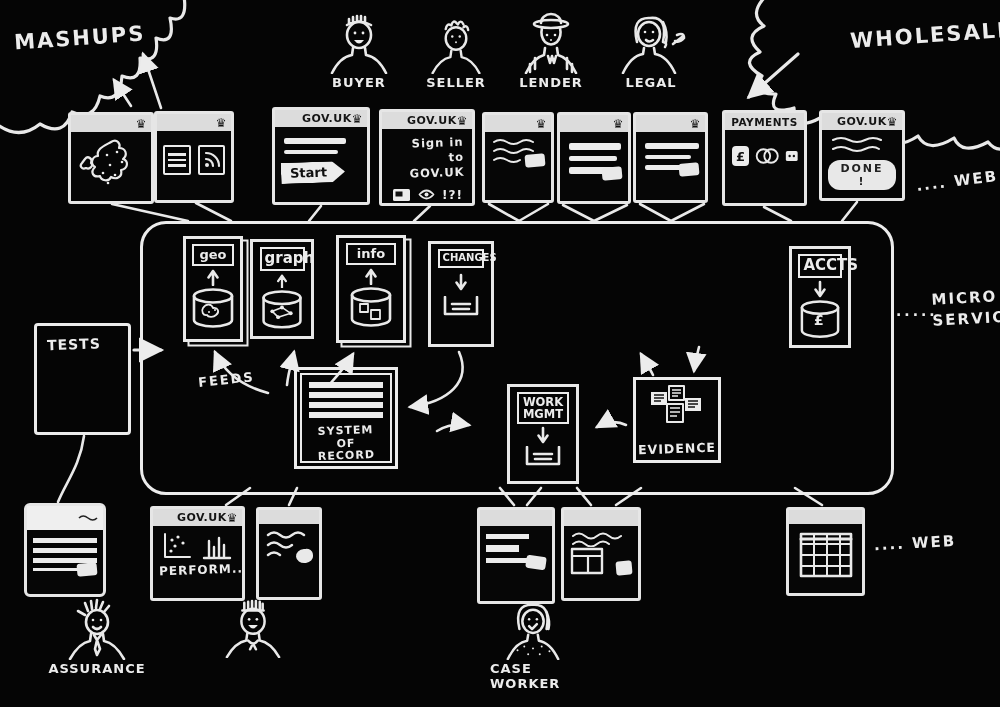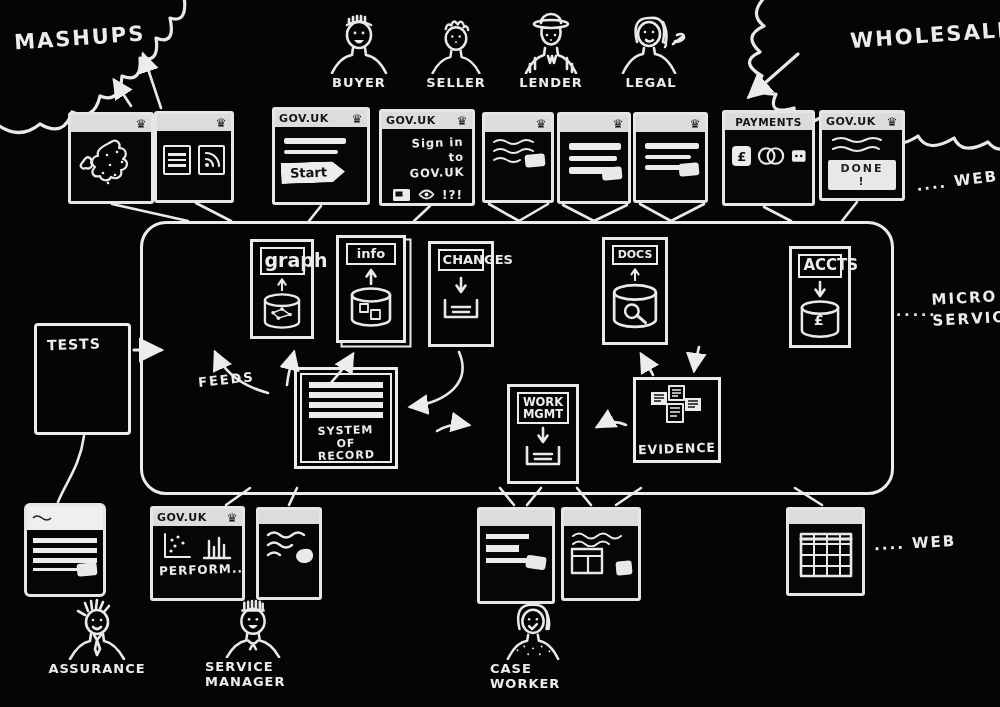--- a/index.html
+++ b/index.html
@@ -6,33 +6,33 @@
   #canvas{position:relative;width:1000px;height:707px;background:#050505;overflow:hidden;
           font-family:"DejaVu Sans", sans-serif;color:#ececec;}
   svg{display:block;}
   .stroke{stroke:#e9e9e9;stroke-width:2.6;fill:none;stroke-linecap:round;stroke-linejoin:round;}
   .overlay{position:absolute;left:0;top:0;z-index:0;pointer-events:none;}
   .abs{position:absolute;box-sizing:border-box;z-index:2;}
   .hand{font-weight:bold;letter-spacing:1px;}
   .cloud-label{position:absolute;z-index:2;font-weight:bold;font-size:21px;letter-spacing:2px;}
   
   .screen{position:absolute;z-index:2;border:3px solid #e6e6e6;background:#060606;border-radius:3px;box-sizing:border-box;}
-  .sc-head{background:#dcdcdc;color:#141414;display:flex;align-items:center;justify-content:space-between;
+  .sc-head{background:#dcdcdc;color:#141414;display:flex;align-items:center;justify-content:flex-end;
            padding:1px 4px;font-weight:bold;font-size:11px;letter-spacing:.5px;min-height:17px;box-sizing:border-box;}
   .sc-head .t{white-space:nowrap;}
   .crown{font-size:12px;line-height:1;color:#111;}
   .sc-body{position:relative;padding:5px 6px;box-sizing:border-box;}
   .bar{background:#ececec;height:6px;border-radius:2px;margin:6px 3px;}
   .thinbar{background:#ececec;height:3.5px;border-radius:2px;margin:6px 3px;}
   .blob{position:absolute;right:6px;bottom:5px;width:20px;height:13px;background:#e9e9e9;border-radius:3px;transform:rotate(-5deg);}
   .iconbox{border:2.5px solid #ececec;border-radius:2px;display:flex;align-items:center;justify-content:center;}
   .start-btn{display:inline-block;background:#ededed;color:#111;font-weight:bold;font-size:13px;
              padding:3px 18px 3px 9px;clip-path:polygon(0 0,80% 0,100% 50%,80% 100%,0 100%);transform:rotate(-2deg);}
   .done-btn{display:inline-block;background:#e8e8e8;color:#222;font-weight:bold;font-size:11px;
-            letter-spacing:2px;padding:2px 12px;border-radius:2px;}
+            letter-spacing:2px;padding:2px 12px;border-radius:12px;}
   .pay-box{width:20px;height:20px;background:#ececec;color:#111;font-weight:bold;font-size:13px;
            display:flex;align-items:center;justify-content:center;border-radius:4px;}
   
   .container-box{position:absolute;z-index:1;border:3.5px solid #ececec;border-radius:26px;background:transparent;}
   .card{position:absolute;z-index:2;border:3px solid #e9e9e9;background:#050505;padding:5px 4px;box-sizing:border-box;
         display:flex;flex-direction:column;align-items:center;gap:2px;}
   .card.shadowed{box-shadow:5px 4px 0 -1.5px #050505,5px 4px 0 0.5px #e9e9e9;}
   .label-box{border:2.5px solid #ececec;text-align:center;font-weight:bold;padding:2px 3px;font-size:12px;
              line-height:1.05;background:#050505;width:90%;box-sizing:border-box;}
   .actor{position:absolute;z-index:2;display:flex;flex-direction:column;align-items:center;}
@@ -274,21 +274,21 @@
       <span class="crown">♛</span>
     </div>
     <div class="sc-body">
       <div class="bar" style="width:54px;height:6px"></div>
       <div class="thinbar" style="width:46px"></div>
       <div class="bar" style="width:50px;height:5px"></div>
       <div class="blob"></div>
     </div>
   </div>
 
-  <div class="screen" style="left:722px;top:110px;width:93px;height:96px">
+  <div class="screen" style="left:722px;top:110px;width:85px;height:96px">
     <div class="sc-head" style="justify-content:center">
       <span class="t" style="font-size:10.5px">PAYMENTS</span>
     </div>
     <div class="sc-body" style="display:flex;gap:6px;align-items:center;padding-top:16px;padding-left:7px">
       <span class="pay-box">£</span>
       <svg width="28" height="20" viewBox="0 0 28 20">
         <circle class="stroke" style="stroke-width:2.2" cx="10" cy="10" r="8"></circle>
         <circle class="stroke" style="stroke-width:2.2" cx="19" cy="10" r="8"></circle>
       </svg>
       <svg width="16" height="16" viewBox="0 0 16 16">
@@ -311,23 +311,35 @@
       <div style="margin-top:5px;text-align:center">
         <span class="done-btn">DONE !</span>
       </div>
     </div>
   </div>
 
   <div class="side-label hand" style="left:916px;top:172px;font-size:15px;transform:rotate(-7deg)">.... WEB</div>
 
   <div class="container-box" style="left:140px;top:221px;width:748px;height:268px"></div>
 
+  <div class="card shadowed" style="left:183px;top:236px;width:60px;height:106px">
+    <div class="label-box" style="font-size:13px">geo</div>
+    <svg width="16" height="18" viewBox="0 0 16 18">
+        <use href="#arrup"></use>
+      </svg>
+    <svg width="48" height="42" viewBox="0 0 48 42">
+      <use href="#cyl"></use>
+      <path class="stroke" style="stroke-width:1.8" d="M14 20 c3 -5 9 -4 10 0 c5 -1 7 4 3 7 c-3 3 -8 2 -9 0 c-4 1 -6 -4 -4 -7"></path>
+      <circle cx="20" cy="24" r="1" fill="#ececec"></circle>
+        <circle cx="26" cy="22" r="1" fill="#ececec"></circle>
+    </svg>
+  </div>
 
   <div class="card" style="left:250px;top:239px;width:64px;height:100px">
-    <div class="label-box" style="font-size:19px">graph</div>
+    <div class="label-box" style="font-size:15px">graph</div>
     <svg width="16" height="16" viewBox="0 0 16 18">
         <use href="#arrup"></use>
       </svg>
     <svg width="48" height="42" viewBox="0 0 48 42">
       <use href="#cyl"></use>
       <path class="stroke" style="stroke-width:1.6" d="M14 22 L24 18 L33 24 L20 28 z"></path>
       <circle cx="14" cy="22" r="2" fill="#ececec"></circle>
         <circle cx="24" cy="18" r="2" fill="#ececec"></circle>
         <circle cx="33" cy="24" r="2" fill="#ececec"></circle>
         <circle cx="20" cy="28" r="2" fill="#ececec"></circle>
@@ -340,41 +352,29 @@
         <use href="#arrup"></use>
       </svg>
     <svg width="48" height="42" viewBox="0 0 48 42">
       <use href="#cyl"></use>
       <rect class="stroke" style="stroke-width:1.8" x="13" y="17" width="8" height="8"></rect>
       <rect class="stroke" style="stroke-width:1.8" x="24" y="23" width="9" height="9"></rect>
     </svg>
   </div>
 
   <div class="card" style="left:428px;top:241px;width:66px;height:106px">
-    <div class="label-box" style="font-size:13px">CHANGES</div>
+    <div class="label-box" style="font-size:10px">CHANGES</div>
     <svg width="16" height="24" viewBox="0 0 16 16">
         <use href="#arrdn"></use>
       </svg>
     <svg width="40" height="22" viewBox="0 0 40 22">
         <use href="#tray"></use>
       </svg>
   </div>
 
-  <div class="card" style="left:602px;top:237px;width:66px;height:108px">
-    <div class="label-box" style="font-size:11px">DOCS</div>
-    <svg width="16" height="14" viewBox="0 0 16 18">
-        <use href="#arrup"></use>
-      </svg>
-    <svg width="50" height="48" viewBox="0 0 48 46">
-      <ellipse class="stroke" cx="24" cy="9" rx="20" ry="7"></ellipse>
-      <path class="stroke" d="M4 9 V35 a20 7 0 0 0 40 0 V9"></path>
-      <circle class="stroke" style="stroke-width:2.4" cx="21" cy="27" r="6.5"></circle>
-      <path class="stroke" style="stroke-width:3" d="M26 31 L34 38"></path>
-    </svg>
-  </div>
 
 
   <div class="card" style="left:789px;top:246px;width:62px;height:102px">
     <div class="label-box" style="font-size:15px">ACCTS</div>
     <svg width="16" height="18" viewBox="0 0 16 16">
         <use href="#arrdn"></use>
       </svg>
     <div style="position:relative">
       <svg width="48" height="40" viewBox="0 0 48 42">
           <use href="#cyl"></use>
@@ -531,21 +531,20 @@
   <div class="actor" style="left:205px;top:598px;width:95px">
     <svg width="72" height="60" viewBox="0 0 70 62">
       <ellipse class="stroke" cx="35" cy="24" rx="12" ry="13"></ellipse>
       <path class="stroke" d="M24 13 h22 M26 13 V5 M30 12 V4 M34 11 V3 M38 11 V3 M42 12 V4 M45 13 V6"></path>
       <circle cx="31" cy="22" r="1.4" fill="#ececec"></circle>
         <circle cx="39" cy="22" r="1.4" fill="#ececec"></circle>
       <path d="M30 28 q5 7 10 0 z" fill="#ececec"></path>
       <path class="stroke" d="M8 61 Q17 46 28 44 L29 37 M41 37 L42 44 Q53 46 62 61"></path>
       <path class="stroke" d="M30 44 q5 6 10 0 M35 47 l-3 6 M35 47 l3 6"></path>
     </svg>
-    <div class="actor-label">SERVICE MANAGER</div>
   </div>
 
   <div class="actor" style="left:490px;top:600px;width:86px">
     <svg width="74" height="60" viewBox="0 0 76 62">
       <path class="stroke" d="M24 30 Q18 4 38 5 Q57 4 52 30 M52 12 q4 10 2 18"></path>
       <ellipse class="stroke" cx="38" cy="22" rx="11" ry="12"></ellipse>
       <circle cx="34" cy="20" r="1.3" fill="#ececec"></circle>
         <circle cx="42" cy="20" r="1.3" fill="#ececec"></circle>
       <path class="stroke" d="M34 27 l3 3 l5 -5"></path>
       <path class="stroke" d="M12 61 Q20 44 32 42 L33 36 M43 36 L44 42 Q56 44 64 61"></path>

